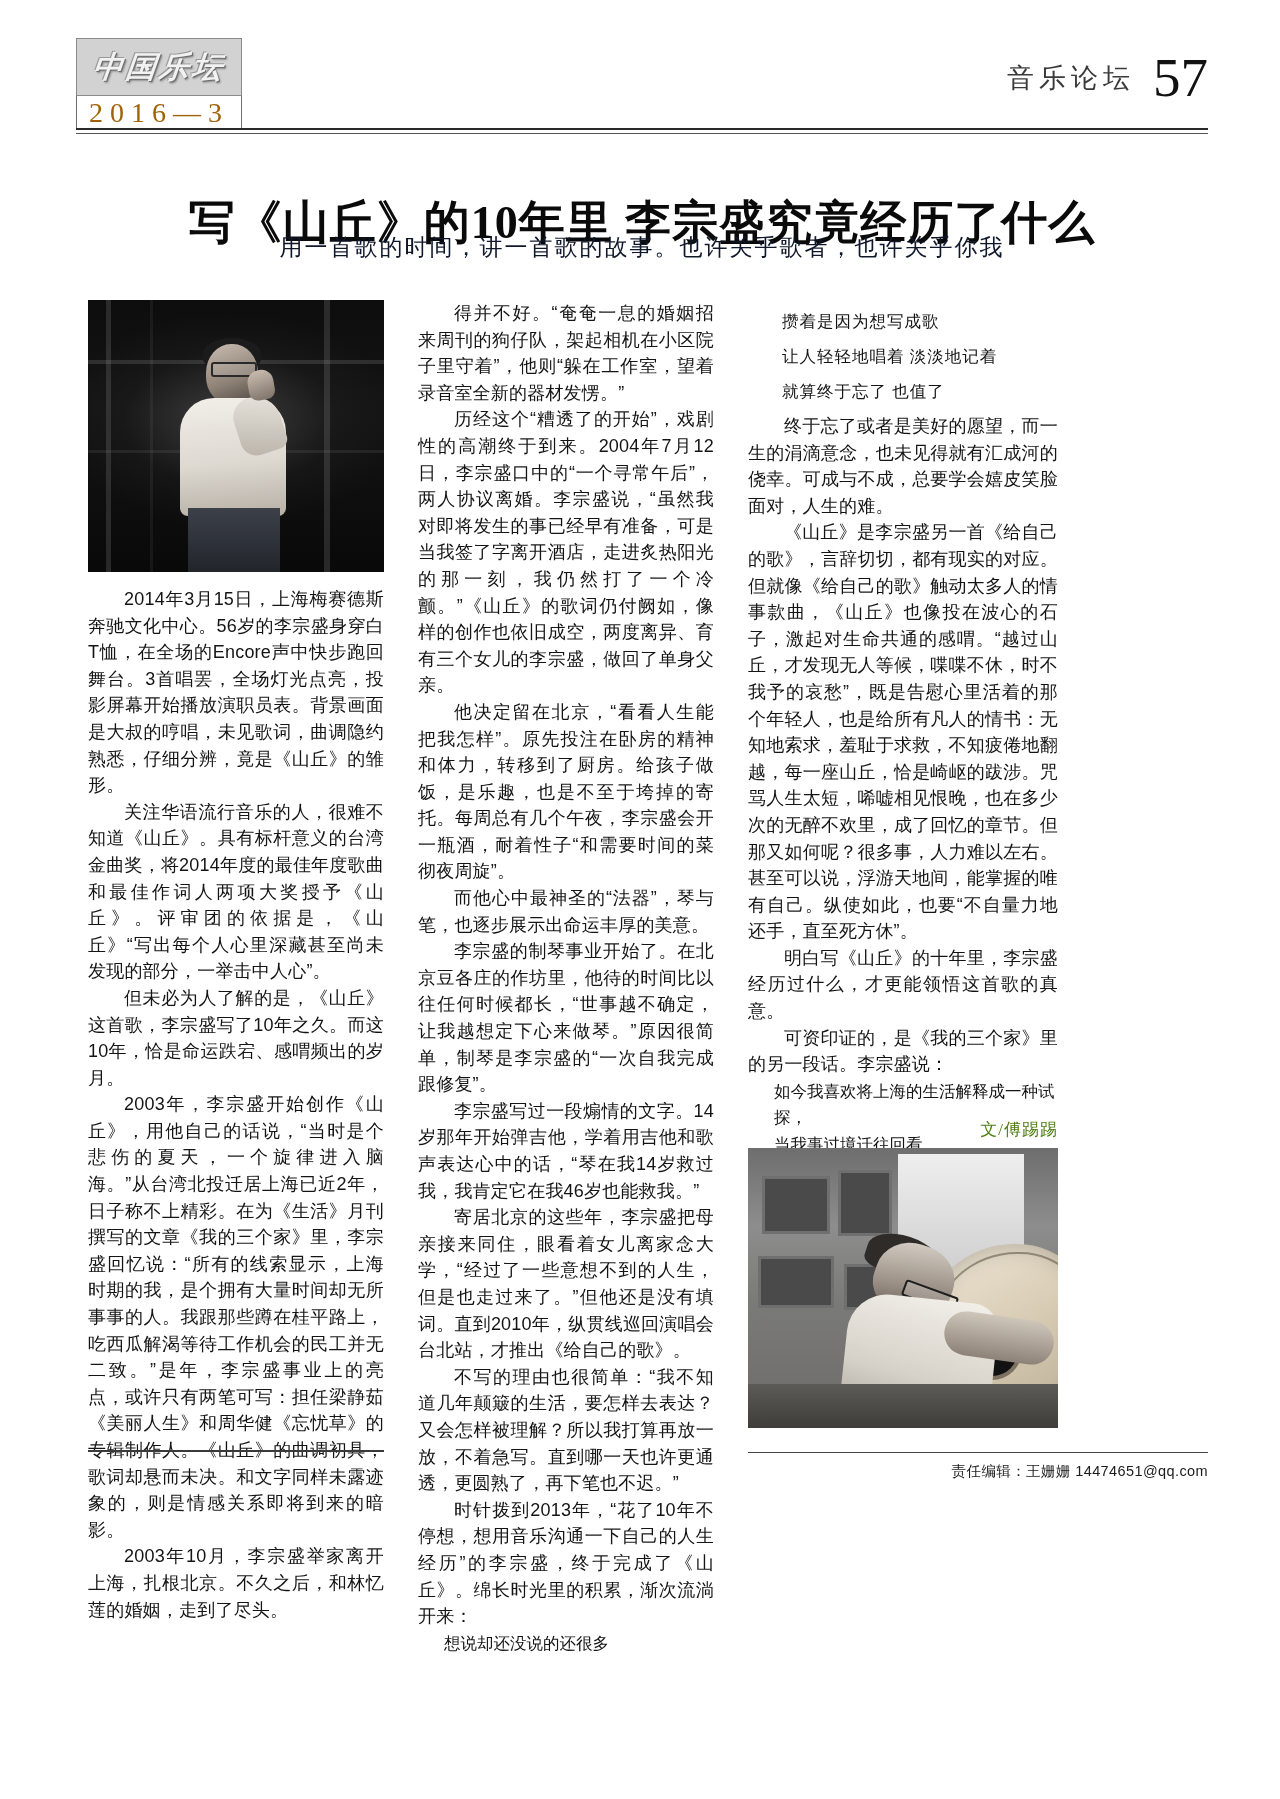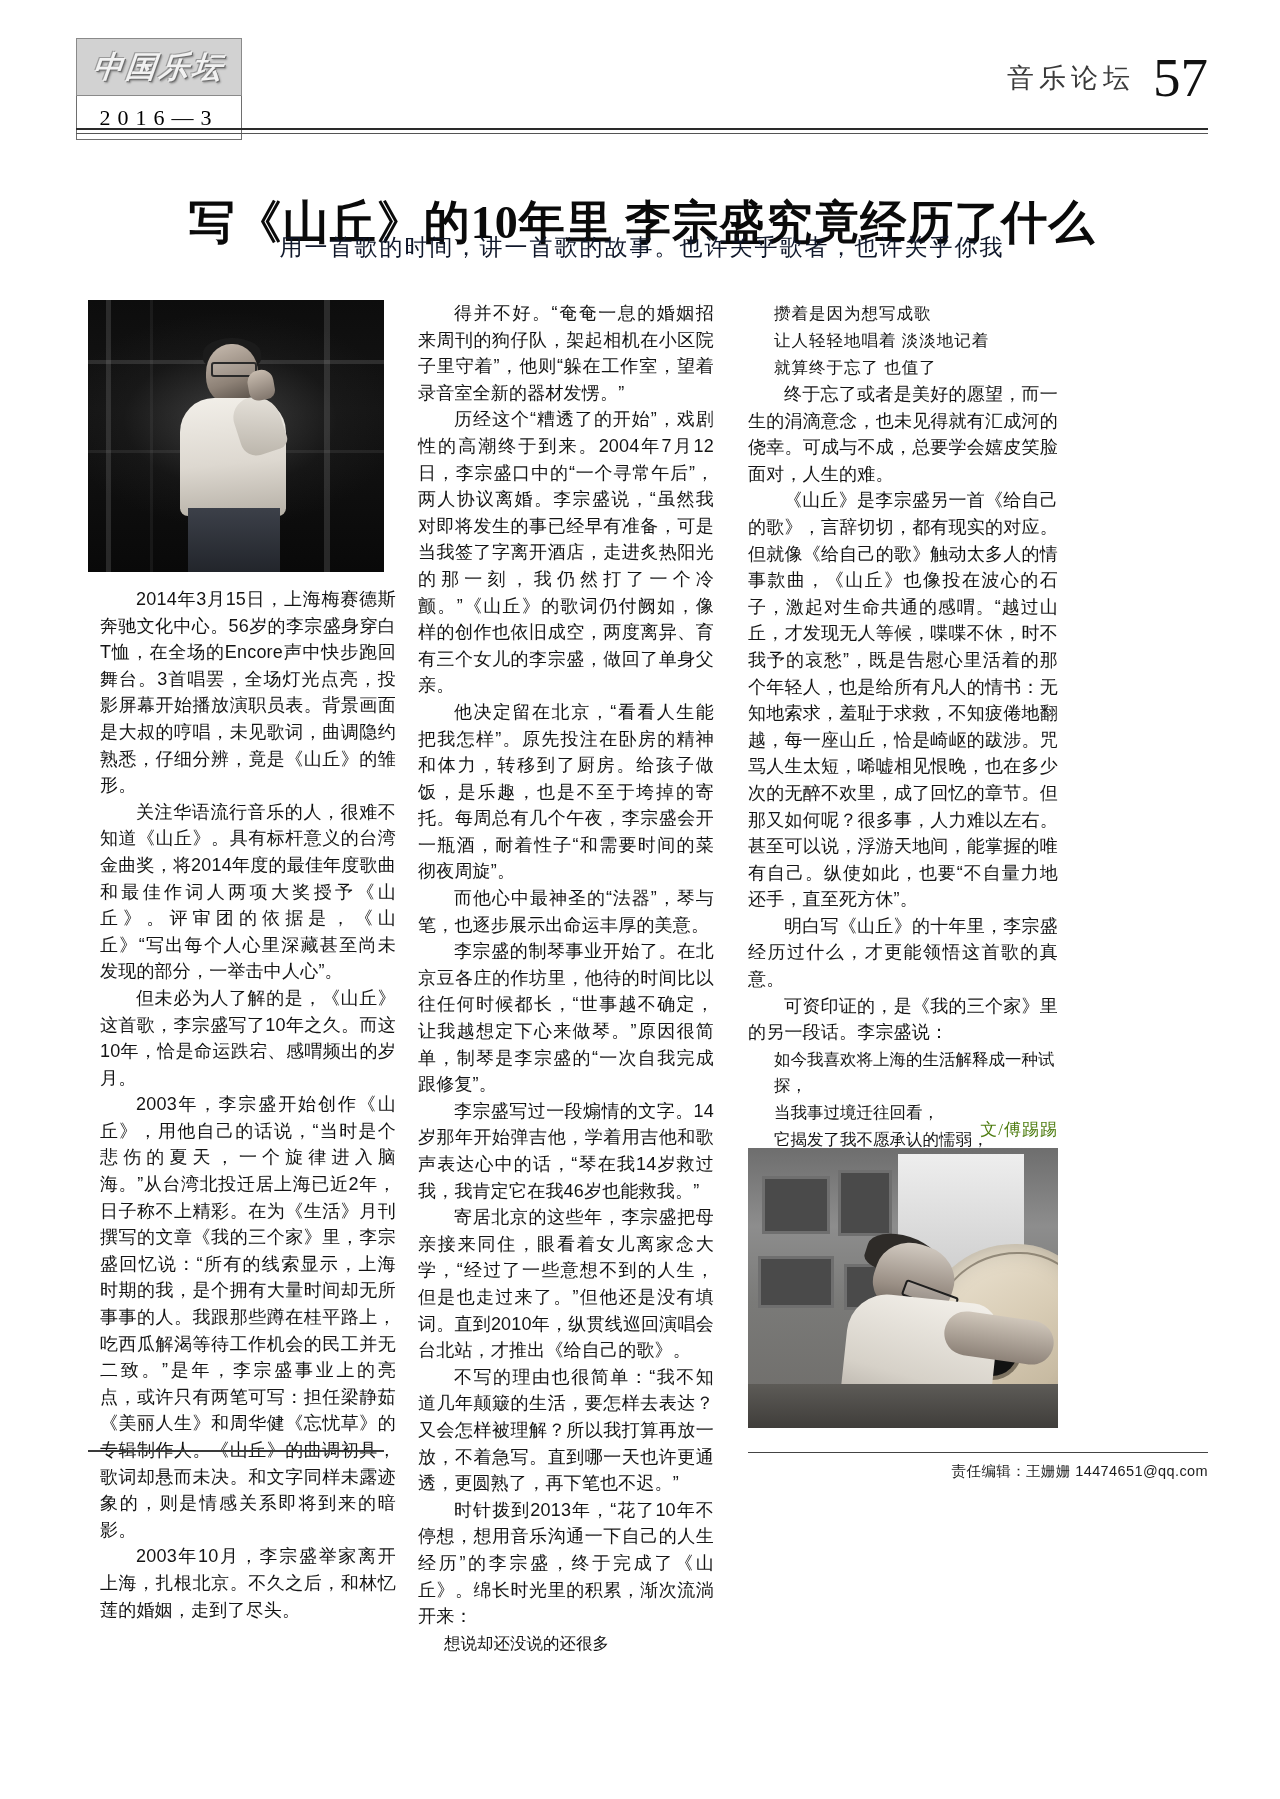--- a/index.html
+++ b/index.html
@@ -23,26 +23,26 @@
   }
   .logo-cn{
     font-family:"Liberation Serif","DejaVu Serif",serif;
     font-size:30px;font-weight:700;letter-spacing:3px;
     color:#f2f2f2;
     text-shadow:1px 1px 0 #6d6d6d, -1px -1px 0 #9a9a9a, 2px 2px 2px rgba(0,0,0,.35);
     font-style:italic;
     transform:skewX(-6deg);
   }
   .logo-year{
-    width:166px;height:44px;
+    width:166px;height:34px;
     border:1px solid #6e6e6e;border-top:none;
     box-sizing:border-box;
     display:flex;align-items:center;justify-content:center;
     font-family:"Liberation Serif","DejaVu Serif",serif;
-    font-size:22px;letter-spacing:7px;color:#000000;
+    font-size:28px;letter-spacing:7px;color:#a16207;
   }
 
   .hdr-right{
     position:absolute;right:72px;top:52px;
     display:flex;align-items:flex-end;gap:18px;
   }
   .hdr-section{
     font-family:"Liberation Serif","DejaVu Serif",serif;
     font-size:27px;letter-spacing:5px;color:#3a3a3a;
     padding-bottom:8px;
@@ -75,37 +75,37 @@
     font-size:23px;letter-spacing:2px;color:#0f172a;
     white-space:nowrap;
   }
 
   
   .cols{
     position:absolute;left:88px;top:300px;
     width:1110px;height:1160px;
   }
   .col{position:absolute;top:0;width:296px;}
-  .col1{left:12px;}
+  .col1{left:0;}
   .col2{left:330px;}
   .col3{left:660px;width:310px;}
 
   p.body{
     margin:0 0 0 0;
     font-size:18px;
     line-height:26.6px;
     text-align:justify;
     text-indent:2em;
     letter-spacing:.2px;
     color:#141414;
   }
   .poem{
     font-family:"Liberation Serif","DejaVu Serif",serif;
     font-size:16.5px;line-height:27px;
-    margin:0;padding-left:26px;color:#141414;
+    margin:8px;padding-left:26px;color:#141414;
     letter-spacing:1px;
   }
   .poem-sans{
     font-size:16.5px;line-height:26.6px;
     margin:0;padding-left:26px;color:#141414;
   }
 
   
   .photo{
     position:absolute;overflow:hidden;background:#1a1a1a;

